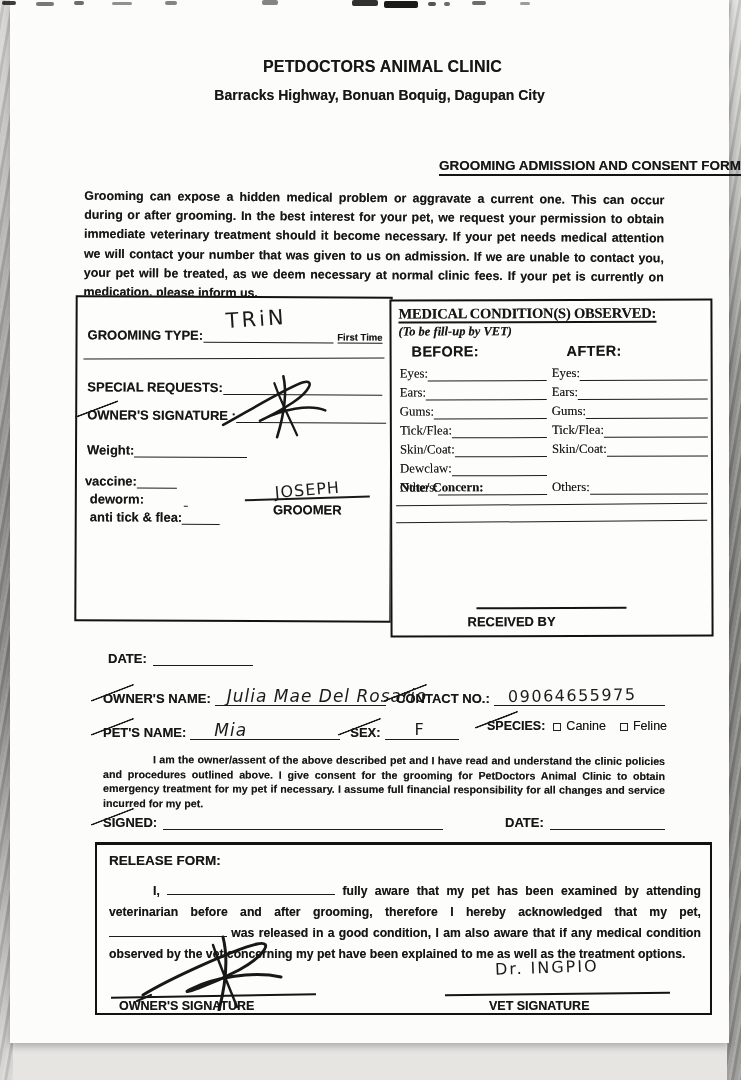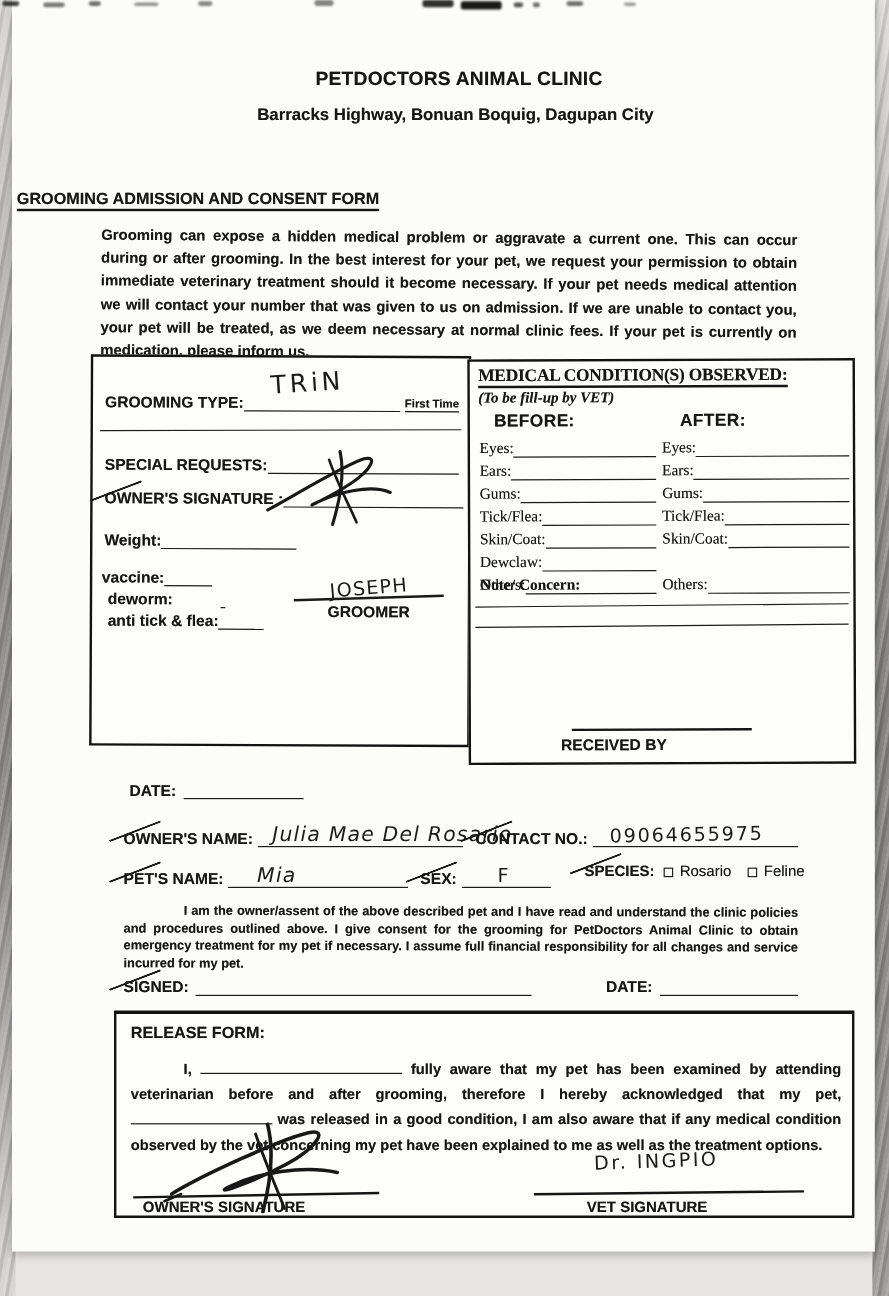--- a/index.html
+++ b/index.html
@@ -35,21 +35,21 @@
     border-top:2.2px solid #1a1a1a; transform:rotate(-21deg); transform-origin:left center; border-radius:2px; }
 
   .hand { font-family:"DejaVu Sans", sans-serif; color:#1b1b1b; white-space:nowrap; }
   .hand-cursive { font-style:italic; letter-spacing:1px; }
 
   
   .clinic-name { position:absolute; left:0; right:0; top:58px; text-align:center; padding-left:24px;
     font-size:16px; font-weight:bold; letter-spacing:0.2px; }
   .clinic-addr { position:absolute; left:0; right:0; top:87px; text-align:center; padding-left:18px;
     font-size:14px; font-weight:bold; }
-  .form-title { position:absolute; left:0; right:0; top:158px; text-align:left; padding-left:14px;
+  .form-title { position:absolute; left:0; right:0; top:158px; text-align:right; padding-left:14px;
     font-size:13.5px; font-weight:bold; }
   .form-title span { border-bottom:2px solid #141414; padding-bottom:1px; }
 
   .intro { position:absolute; left:84px; top:189px; width:580px; font-size:12.4px; font-weight:600;
     line-height:19.2px; text-align:justify; transform:rotate(0.45deg); }
 
   
   .gbox { position:absolute; left:75px; top:296px; width:317px; height:326px;
     border:2.5px solid #121212; transform:rotate(0.25deg); background:#fdfdfc; }
   .gbox .lbl { font-size:13px; font-weight:bold; white-space:nowrap; }
@@ -267,21 +267,21 @@
     </span>
     <span class="field-label txt slashed" style="margin-left:10px;">SEX:</span>
     <span class="fill" style="margin-left:4px;max-width:74px;">
       <span class="hand abs" style="left:30px;bottom:0;font-size:16px;">F</span>
     </span>
   </div>
 
   <div class="abs row" style="left:487px;top:719px;align-items:flex-end;">
     <span class="field-label txt slashed" style="font-size:12.5px;">SPECIES:</span>
     <span class="chk" style="margin-left:8px;"></span>
-    <span class="species-opt txt">Rosario</span>
+    <span class="species-opt txt">Canine</span>
     <span class="chk" style="margin-left:14px;"></span>
     <span class="species-opt txt">Feline</span>
   </div>
 
   <div class="consent txt">I am the owner/assent of the above described pet and I have read and understand the clinic policies and procedures outlined above. I give consent for the grooming for PetDoctors Animal Clinic to obtain emergency treatment for my pet if necessary. I assume full financial responsibility for all changes and service incurred for my pet.</div>
 
   <div class="abs row" style="left:103px;top:815px;width:340px;">
     <span class="field-label txt slashed">SIGNED:</span>
     <span class="fill" style="margin-left:6px;"></span>
   </div>

